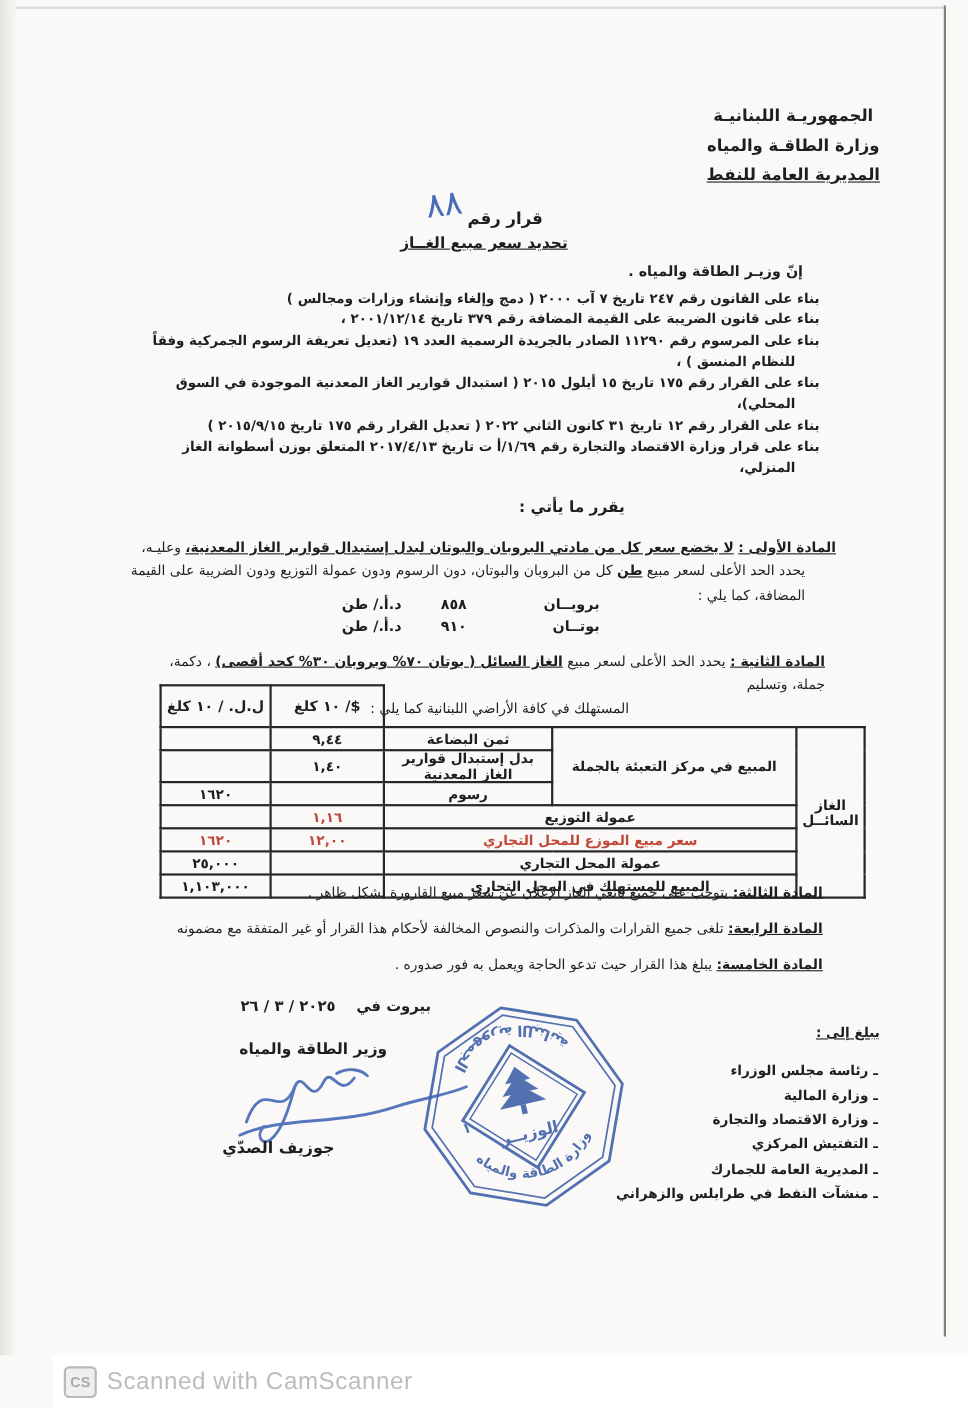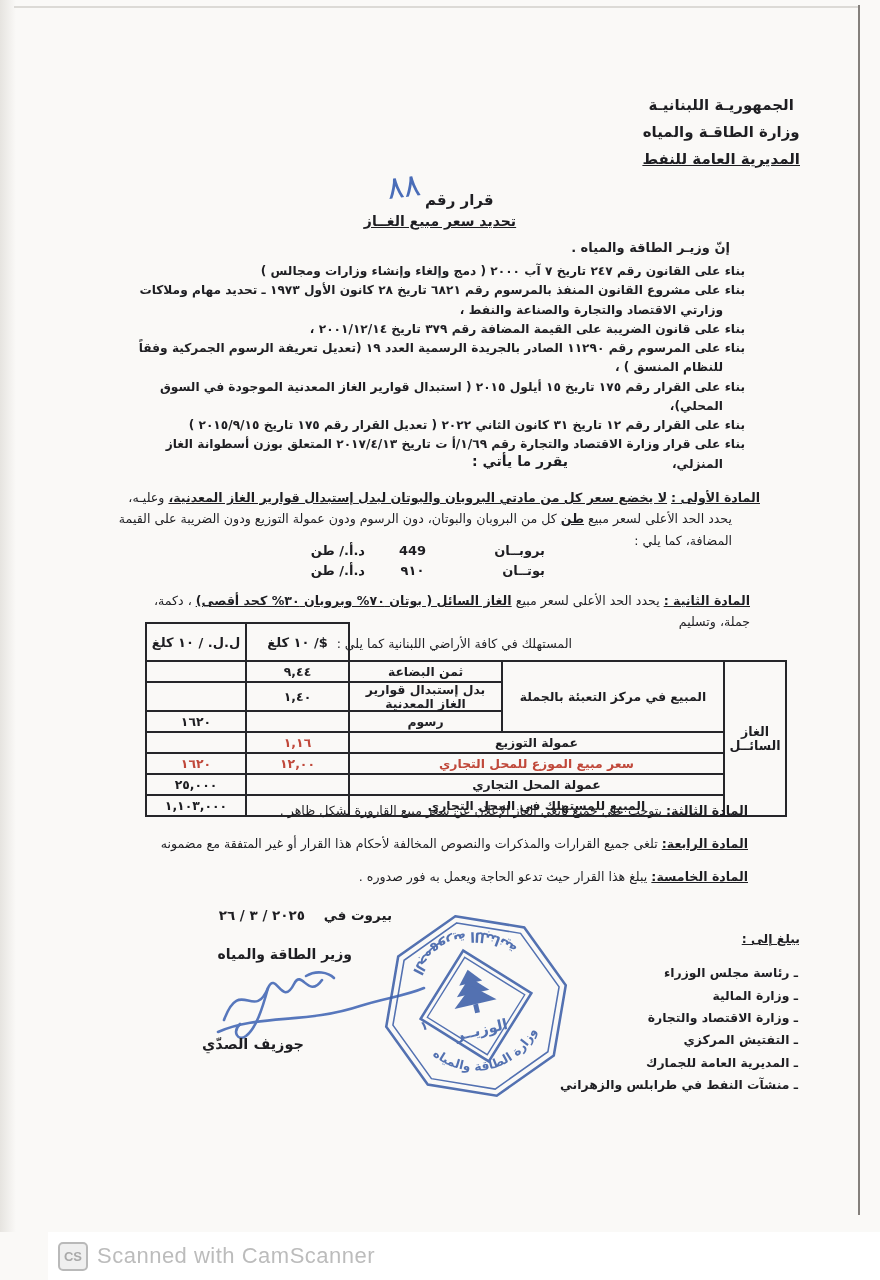--- a/index.html
+++ b/index.html
@@ -93,42 +93,41 @@
     <div class="decree-number">
       <span>قرار رقم</span>
       <span class="hand-num">٨٨</span>
     </div>
     <div class="decree-title">تحديد سعر مبيع الغــاز</div>
   </div>
 
   <div class="intro">إنّ وزيـر الطاقة والمياه .</div>
   <div class="preamble">
     <div class="clause">بناء على القانون رقم ٢٤٧ تاريخ ٧ آب ٢٠٠٠ ( دمج وإلغاء وإنشاء وزارات ومجالس )</div>
-    <div class="clause">بناء على مشروع القانون المنفذ بالمرسوم رقم ٦٨٢١ تاريخ ٢٨ كانون الأول ١٩٧٣ ـ تحديد مهام وملاكات وزارتي الاقتصاد والتجارة والصناعة والنفط ،</div>
     <div class="clause">بناء على قانون الضريبة على القيمة المضافة رقم ٣٧٩ تاريخ ٢٠٠١/١٢/١٤ ،</div>
     <div class="clause">بناء على المرسوم رقم ١١٢٩٠ الصادر بالجريدة الرسمية العدد ١٩ (تعديل تعريفة الرسوم الجمركية وفقاً للنظام المنسق ) ،</div>
     <div class="clause">بناء على القرار رقم ١٧٥ تاريخ ١٥ أيلول ٢٠١٥ ( استبدال قوارير الغاز المعدنية  الموجودة في السوق المحلي)،</div>
     <div class="clause">بناء على القرار رقم ١٢ تاريخ ٣١ كانون الثاني ٢٠٢٢ ( تعديل القرار رقم ١٧٥ تاريخ ٢٠١٥/٩/١٥ )</div>
     <div class="clause">بناء على قرار وزارة الاقتصاد والتجارة رقم ١/٦٩/أ ت تاريخ ٢٠١٧/٤/١٣ المتعلق بوزن أسطوانة الغاز المنزلي،</div>
   </div>
 
   <div class="operative">يقرر ما يأتي :</div>
 
   <div class="article a1">
     <span class="lbl">المادة الأولى :</span>
     <span class="bu">لا يخضع سعر كل من مادتي البروبان والبوتان لبدل إستبدال قوارير الغاز المعدنية،</span>
     <span>وعليـه، يحدد الحد الأعلى  لسعر مبيع</span>
     <span class="bu">طن</span>
     <span>كل من البروبان والبوتان، دون الرسوم ودون عمولة التوزيع ودون الضريبة على القيمة المضافة، كما يلي :</span>
   </div>
 
   <div class="prices">
     <div class="price-row">
       <span class="nm">بروبــان</span>
-      <span class="vl">449</span>
+      <span class="vl">٨٥٨</span>
       <span class="un">د.أ./ طن</span>
     </div>
     <div class="price-row">
       <span class="nm">بوتــان</span>
       <span class="vl">٩١٠</span>
       <span class="un">د.أ./ طن</span>
     </div>
   </div>
 
   <div class="article a2">

